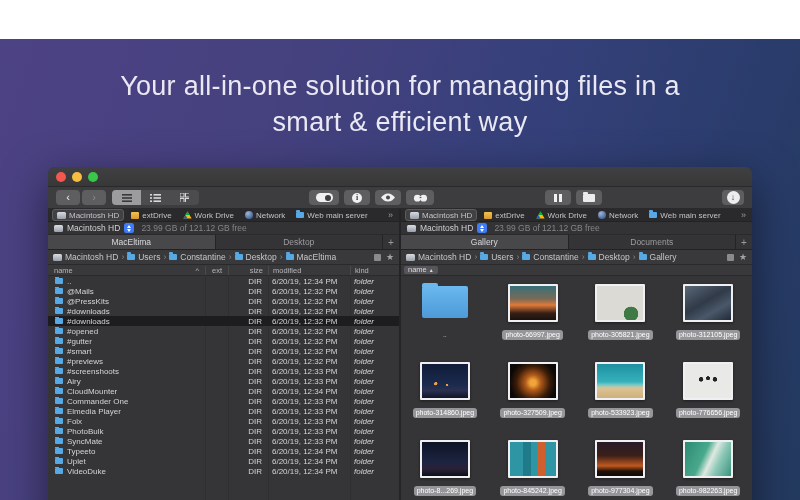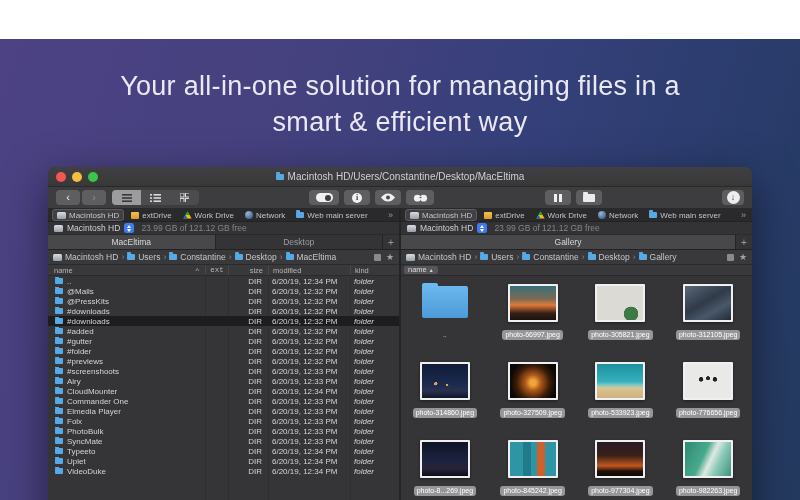--- a/index.html
+++ b/index.html
@@ -62,21 +62,21 @@
   .crumbbar{height:14px;background:#39393b;border-bottom:1px solid #2a2a2c;display:flex;align-items:center;padding:0 5px;gap:3px;font-size:8.5px;color:#c6c6ca;}
   .crumb{display:flex;align-items:center;gap:3px;white-space:nowrap;}
   .crumb-sep{color:#85858a;}
   .crumb-right{margin-left:auto;display:flex;align-items:center;gap:5px;}
   .sq-btn{width:7px;height:7px;background:#8a8a8e;border-radius:1px;}
   .star{color:#a3a3a7;font-size:9px;line-height:1;}
 
   
   .listhead{height:10px;background:#39393b;border-bottom:1px solid #2a2a2c;display:flex;align-items:center;font-size:7.5px;color:#b5b5b9;}
   .lh-name{width:157px;display:flex;justify-content:space-between;padding:0 6px;box-sizing:border-box;}
-  .lh-ext{width:23px;text-align:center;border-left:1px solid #4a4a4d;box-sizing:border-box;font-family:Liberation Mono, monospace;}
+  .lh-ext{width:23px;text-align:center;border-left:1px solid #4a4a4d;box-sizing:border-box;}
   .lh-size{width:40px;text-align:right;padding-right:5px;border-left:1px solid #4a4a4d;box-sizing:border-box;}
   .lh-mod{width:82px;padding-left:4px;border-left:1px solid #4a4a4d;box-sizing:border-box;}
   .lh-kind{flex:1;padding-left:4px;border-left:1px solid #4a4a4d;}
   .listbody{flex:1;background:#353537;position:relative;overflow:hidden;font-size:8px;color:#d4d4d8;}
   .colline{position:absolute;top:0;bottom:0;width:1px;background:#2f2f31;}
   .lrow{height:10px;display:flex;align-items:center;position:relative;}
   .lrow.selected{background:#1d1d1f;}
   .lc-name{width:157px;display:flex;align-items:center;gap:4px;padding-left:7px;box-sizing:border-box;white-space:nowrap;overflow:hidden;}
   .lc-ext{width:23px;}
   .lc-size{width:40px;text-align:right;padding-right:6px;box-sizing:border-box;}
@@ -137,24 +137,20 @@
 
 <div class="bg">
   <h1 class="headline">Your all-in-one solution for managing files in a smart &amp; efficient way</h1>
 
   <div class="window">
 
     <div class="titlebar">
       <span class="tl red"></span>
       <span class="tl yellow"></span>
       <span class="tl green"></span>
-      <div class="title-wrap">
-        <span class="icn i-folder"></span>
-        <span>Macintosh HD/Users/Constantine/Desktop/MacEltima</span>
-      </div>
     </div>
 
     <div class="toolbar">
       <div class="tbtn btn-back">
           <span>‹</span>
         </div>
       <div class="tbtn btn-fwd">
           <span>›</span>
         </div>
 
@@ -351,41 +347,41 @@
                 <span>#downloads</span>
               </span>
               <span class="lc-ext"></span>
               <span class="lc-size">DIR</span>
               <span class="lc-mod">6/20/19, 12:32 PM</span>
               <span class="lc-kind">folder</span>
             </div>
             <div class="lrow">
               <span class="lc-name">
                 <span class="icn i-folder"></span>
-                <span>#added</span>
+                <span>#opened</span>
               </span>
               <span class="lc-ext"></span>
               <span class="lc-size">DIR</span>
               <span class="lc-mod">6/20/19, 12:32 PM</span>
               <span class="lc-kind">folder</span>
             </div>
             <div class="lrow">
               <span class="lc-name">
                 <span class="icn i-folder"></span>
                 <span>#gutter</span>
               </span>
               <span class="lc-ext"></span>
               <span class="lc-size">DIR</span>
               <span class="lc-mod">6/20/19, 12:32 PM</span>
               <span class="lc-kind">folder</span>
             </div>
             <div class="lrow">
               <span class="lc-name">
                 <span class="icn i-folder"></span>
-                <span>#folder</span>
+                <span>#smart</span>
               </span>
               <span class="lc-ext"></span>
               <span class="lc-size">DIR</span>
               <span class="lc-mod">6/20/19, 12:32 PM</span>
               <span class="lc-kind">folder</span>
             </div>
             <div class="lrow">
               <span class="lc-name">
                 <span class="icn i-folder"></span>
                 <span>#previews</span>
@@ -539,20 +535,21 @@
             <span class="fav-overflow">»</span>
           </div>
           <div class="driverow">
             <span class="icn i-internal-drive"></span>
             <span>Macintosh HD</span>
             <span class="stepper" style="background: rgb(62, 123, 244);"></span>
             <span class="freetext">23.99 GB of 121.12 GB free</span>
           </div>
           <div class="tabbar">
             <div class="tab active">Gallery</div>
+            <div class="tab">Documents</div>
             <div class="tab-add">+</div>
           </div>
           <div class="crumbbar">
             <span class="crumb">
               <span class="icn i-internal-drive"></span>
               <span>Macintosh HD</span>
             </span>
             <span class="crumb-sep">›</span>
             <span class="crumb">
               <span class="icn i-folder"></span>

